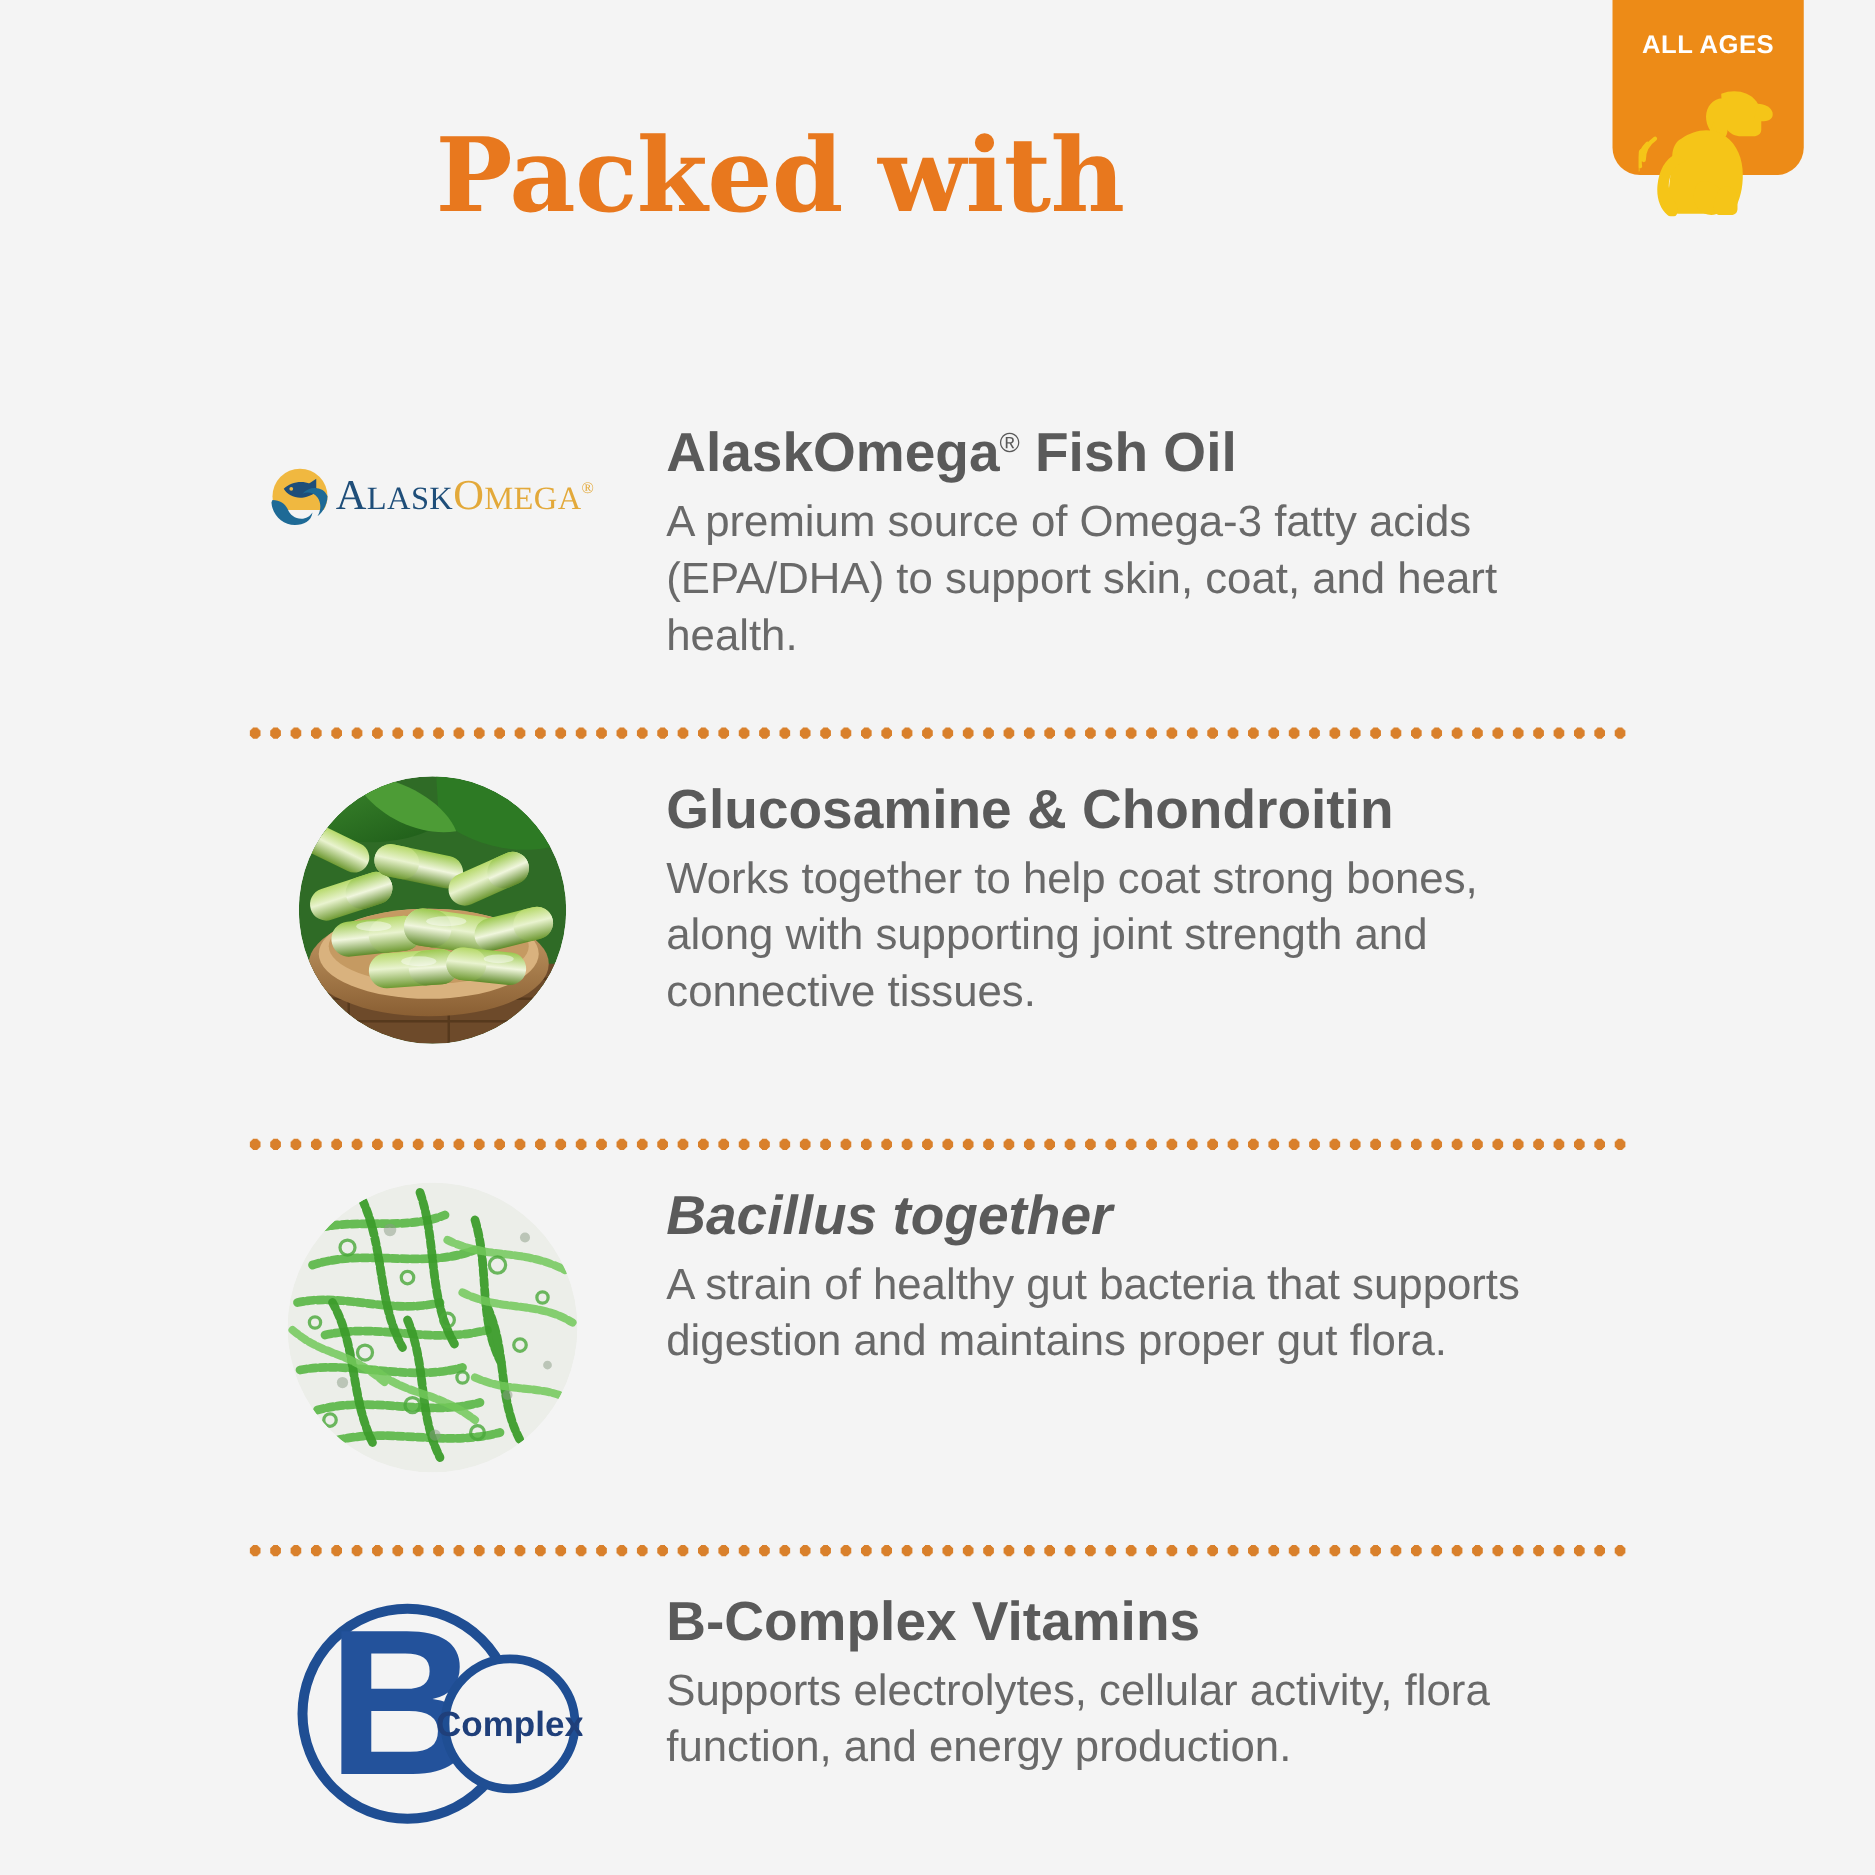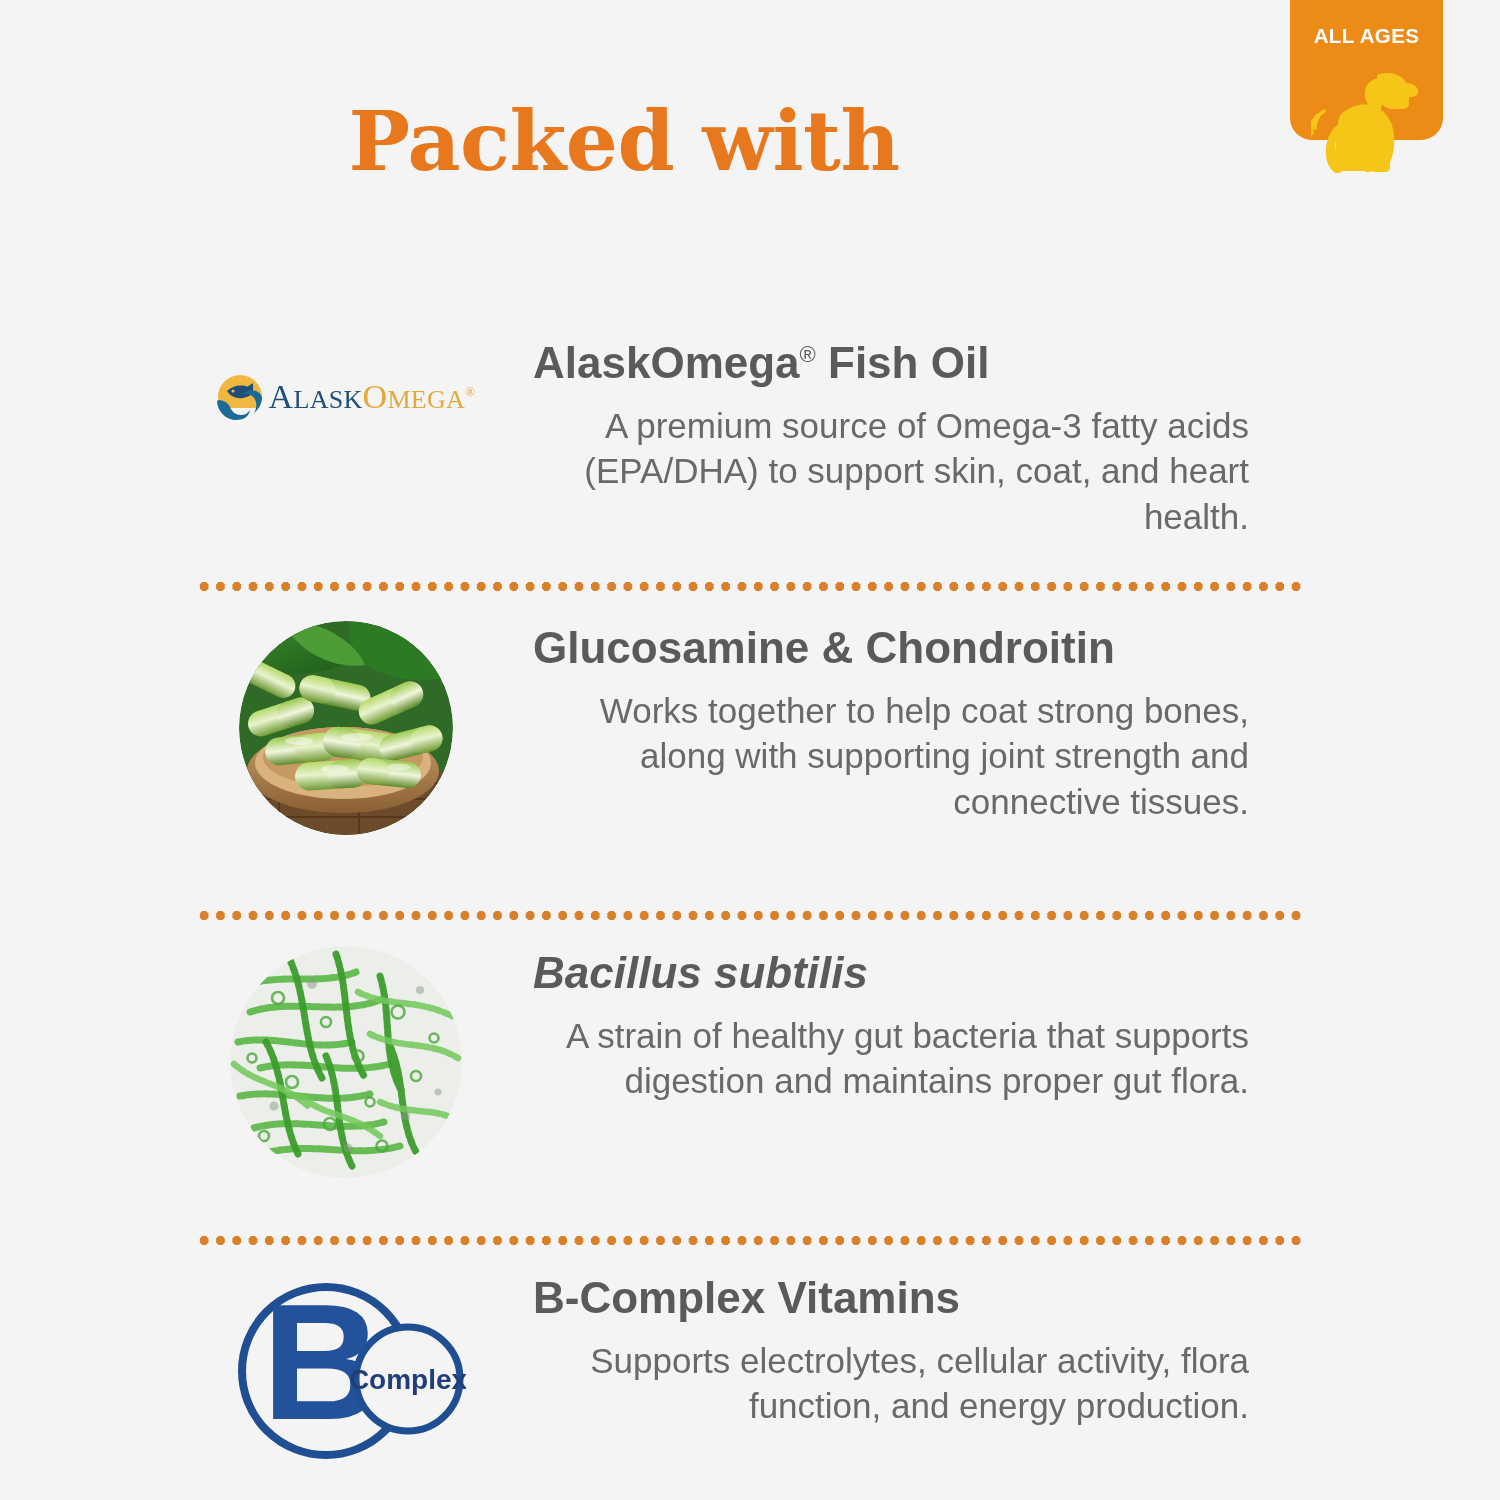--- a/index.html
+++ b/index.html
@@ -102,24 +102,23 @@
     font-weight: normal;
     line-height: 0;
   }
   .row-title.italic {
     font-style: italic;
   }
   .row-desc {
     color: #696969;
     font-size: 35px;
     line-height: 1.31;
-    margin: 16px;
+    margin: 0;
     max-width: 700px;
     font-family: "Liberation Sans", sans-serif;
-    text-align: right;
   }
 
   
   .row-1 { min-height: 242px; }
   .row-1 .row-icon { align-self: flex-start; padding-top: 38px; }
   .row-2 { min-height: 288px; }
   .row-3 { min-height: 288px; }
   .row-4 { min-height: 260px; }
 
   
@@ -387,21 +386,21 @@
                 <circle cx="44" cy="160" r="4.5"></circle>
               <circle cx="176" cy="170" r="4"></circle>
                 <circle cx="118" cy="202" r="4.5"></circle>
                 <circle cx="208" cy="146" r="3.5"></circle>
             </g>
           </g>
         </svg>
       </div>
     </div>
     <div class="row-text">
-      <h3 class="row-title italic">Bacillus subtilis</h3>
+      <h3 class="row-title italic">Bacillus together</h3>
       <p class="row-desc">A strain of healthy gut bacteria that supports digestion and maintains proper gut flora.</p>
     </div>
   </div>
 
   <div class="divider d3"></div>
 
   <div class="row row-4">
     <div class="row-icon">
       <div>
         <svg width="240" height="200" viewBox="0 0 240 200" aria-hidden="true">

